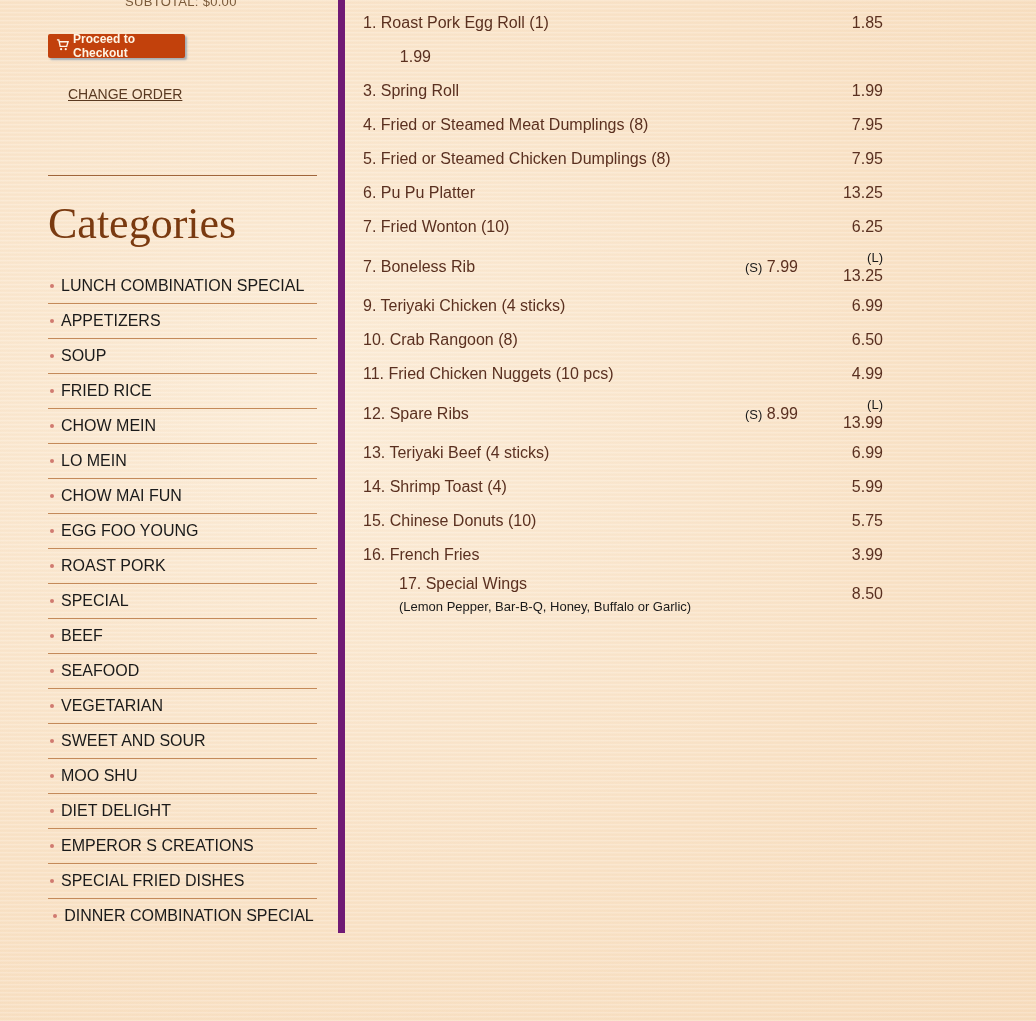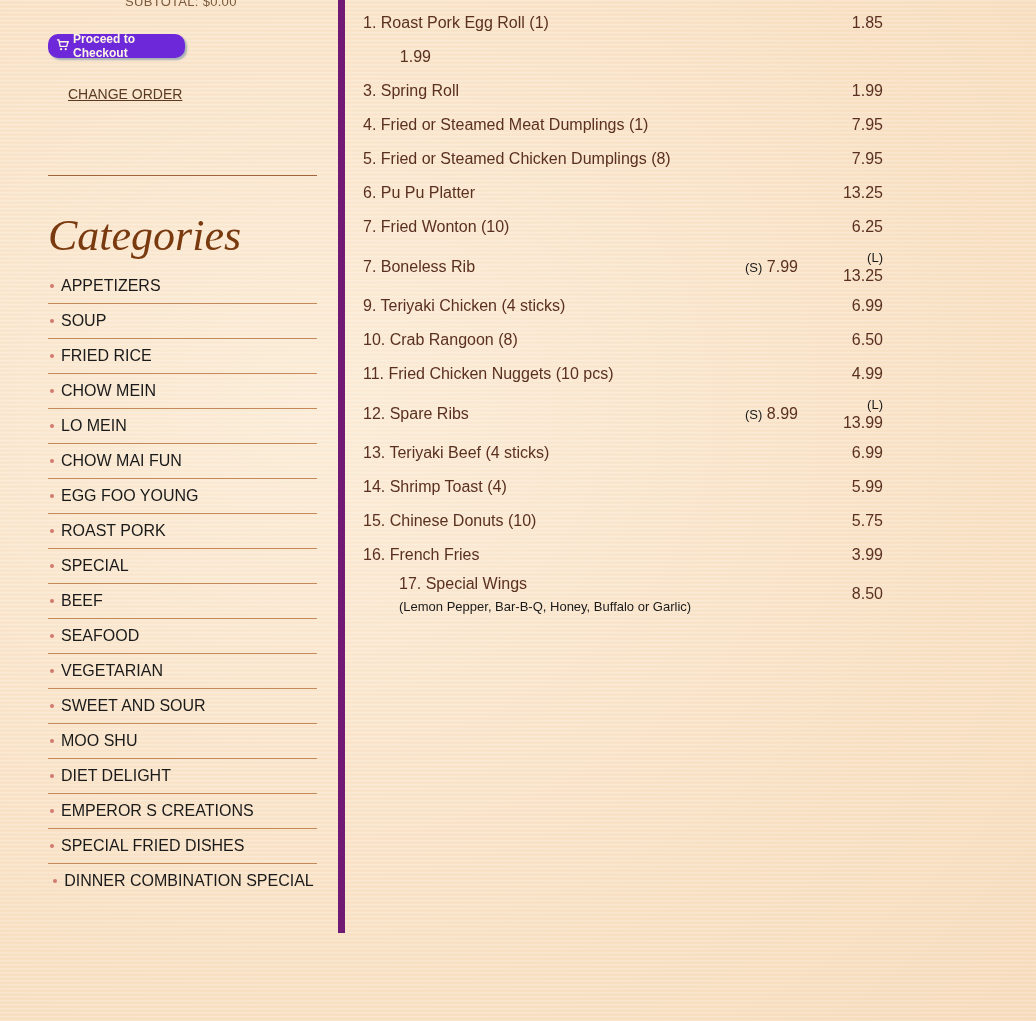--- a/index.html
+++ b/index.html
@@ -8,28 +8,28 @@
     font-family:"Liberation Sans", sans-serif;
     background-color:#fbe8d2;
     background-image:
       repeating-linear-gradient(180deg, rgba(255,255,255,0.18) 0px, rgba(255,255,255,0.18) 1px, rgba(230,200,165,0.10) 2px, rgba(255,255,255,0) 4px),
       radial-gradient(ellipse at 30% 40%, #fcedd9 0%, #f9e2c6 60%, #f7dcbd 100%);
   }
   .sidebar { position:absolute; left:0; top:0; width:338px; height:933px; border-right:7px solid #701a75; }
   .subtotal { position:absolute; left:125px; top:-6px; font-size:13px; color:#7a5a3a; letter-spacing:0.3px; }
   .checkout-btn {
     position:absolute; left:48px; top:34px; width:137px; height:24px;
-    background:#6d28d9; border-radius:10px; color:#fff5e5; font-size:12px; font-weight:bold;
+    background:#c2410c; border-radius:2px; color:#fff5e5; font-size:12px; font-weight:bold;
     display:flex; align-items:center; gap:4px; padding-left:8px; box-sizing:border-box;
     box-shadow:2px 2px 2px rgba(130,150,170,0.7); cursor:pointer;
   }
   .checkout-btn svg { width:13px; height:13px; }
   .change-order { position:absolute; left:48px; top:86px; font-size:14px; color:#5a3a22; text-decoration:underline; cursor:pointer;margin-left:20px; }
   .divider { position:absolute; left:48px; top:175px; width:269px; border-top:1px solid #a0653a; }
-  .cat-title { position:absolute; left:48px; top:210px; font-family:"Liberation Serif", serif; font-size:44px; color:#7a3a10; margin:0; font-weight:normal;font-style:italic; }
+  .cat-title { position:absolute; left:48px; top:198px; font-family:"Liberation Serif", serif; font-size:44px; color:#7a3a10; margin:0; font-weight:normal; }
   .cat-list { position:absolute; left:48px; top:269px; width:269px; list-style:none; margin:0; padding:0; }
   .cat-item { height:34px; border-bottom:1px solid #c48a5a; display:flex; align-items:center; font-size:16px; color:#1a1a1a; cursor:pointer; margin-bottom:0; }
   .cat-item + .cat-item { height:34px; }
   .cat-item:last-child { border-bottom:none;justify-content:center; }
   .bullet { width:4px; height:4px; border-radius:50%; background:#d07a70; margin-left:2px; margin-right:7px; flex:none; }
   .menu { position:absolute; left:363px; top:6px; width:520px; }
   .row { display:flex; align-items:center; height:34px; color:#5a3020; font-size:16px; }
   .row.tall { height:45px; }
   .row.wings { height:44px; margin-top:0;margin-left:36px; }
   .name { flex:1; }
@@ -53,20 +53,24 @@
         </svg>
     </span>
     <span>Proceed to Checkout</span>
   </div>
   <a class="change-order">CHANGE ORDER</a>
   <div class="divider"></div>
   <h2 class="cat-title">Categories</h2>
   <ul class="cat-list">
     <li class="cat-item">
         <span class="bullet"></span>
+        <span>LUNCH COMBINATION SPECIAL</span>
+      </li>
+    <li class="cat-item">
+        <span class="bullet"></span>
         <span>APPETIZERS</span>
       </li>
     <li class="cat-item">
         <span class="bullet"></span>
         <span>SOUP</span>
       </li>
     <li class="cat-item">
         <span class="bullet"></span>
         <span>FRIED RICE</span>
       </li>
@@ -139,21 +143,21 @@
       <span class="price">1.85</span>
     </div>
   <div class="row">
       <span class="price">1.99</span>
     </div>
   <div class="row">
       <span class="name">3. Spring Roll</span>
       <span class="price">1.99</span>
     </div>
   <div class="row">
-      <span class="name">4. Fried or Steamed Meat Dumplings (1)</span>
+      <span class="name">4. Fried or Steamed Meat Dumplings (8)</span>
       <span class="price">7.95</span>
     </div>
   <div class="row">
       <span class="name">5. Fried or Steamed Chicken Dumplings (8)</span>
       <span class="price">7.95</span>
     </div>
   <div class="row">
       <span class="name">6. Pu Pu Platter</span>
       <span class="price">13.25</span>
     </div>

